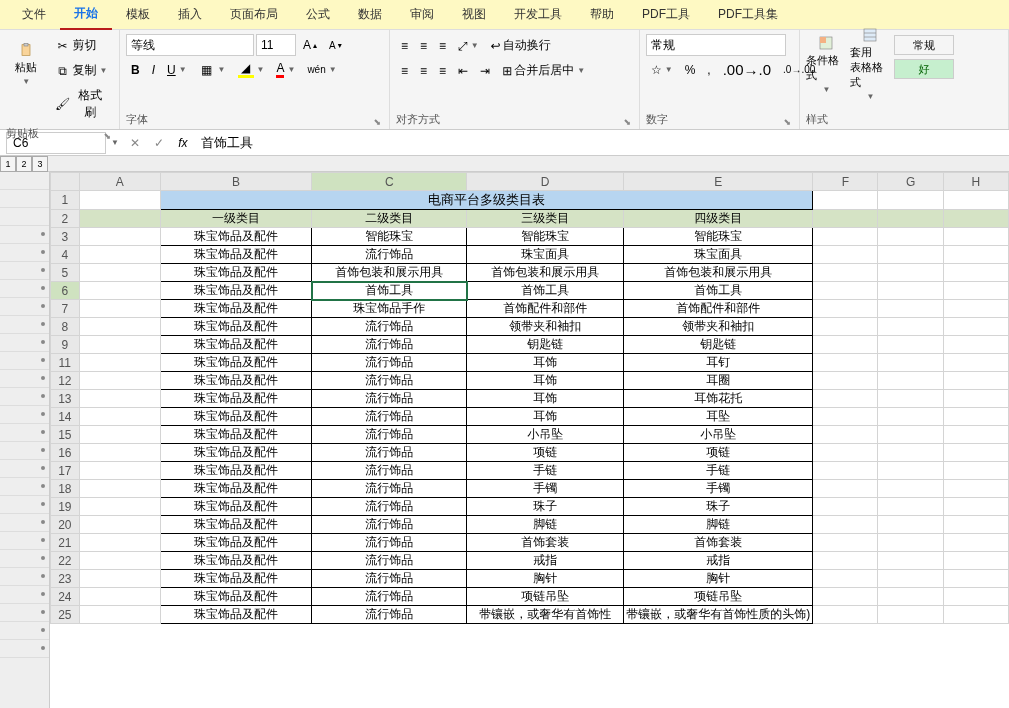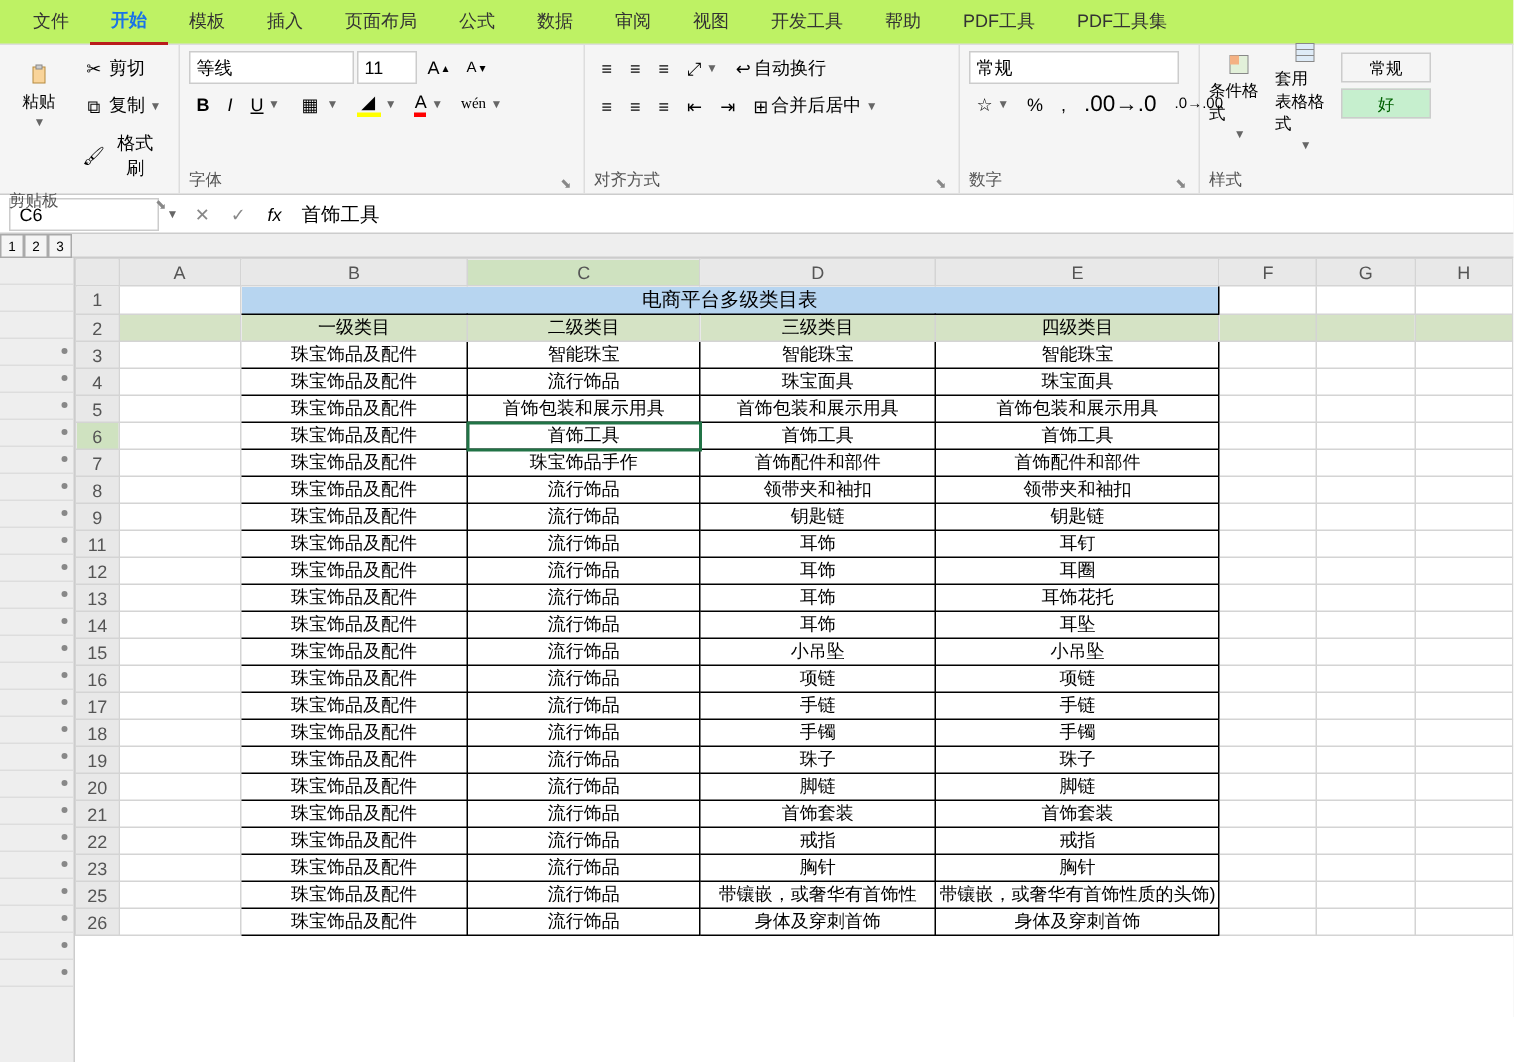--- a/index.html
+++ b/index.html
@@ -1,36 +1,36 @@
 <!DOCTYPE html>
 <html><head>
 <meta charset="utf-8">
 <style>
 * { box-sizing: border-box; margin: 0; padding: 0; font-family: "Microsoft YaHei", "SimSun", sans-serif; }
 body { background: #f0f0f0; width: 1009px; height: 708px; overflow: hidden; font-size: 12px; }
 
-.menubar { background: #bef264; height: 30px; display: flex; align-items: center; padding: 0 8px; border-bottom: 1px solid #ddd; }
+.menubar { background: #fef9c3; height: 30px; display: flex; align-items: center; padding: 0 8px; border-bottom: 1px solid #ddd; }
 .menubar .tab { padding: 6px 14px; color: #333; cursor: pointer; }
 .menubar .tab.active { color: #1a73e8; border-bottom: 2px solid #b91c1c; font-weight: bold; }
 
 .ribbon { background: #f5f5f5; height: 100px; display: flex; border-bottom: 1px solid #ccc; }
 .group { border-right: 1px solid #ddd; padding: 4px 6px 2px 6px; display: flex; flex-direction: column; justify-content: space-between; }
 .group-body { display: flex; align-items: flex-start; gap: 4px; flex: 1; }
 .group-label { text-align: left; font-size: 11px; color: #555; padding-top: 2px; position: relative; }
 .group-label .launcher { position: absolute; right: 2px; bottom: 0; font-size: 9px; color: #888; cursor: pointer; }
 
 .vstack { display: flex; flex-direction: column; gap: 2px; }
 .hstack { display: flex; align-items: center; gap: 2px; }
 .btn-sm { padding: 2px 4px; border: 1px solid transparent; background: transparent; cursor: pointer; font-size: 12px; display: inline-flex; align-items: center; gap: 2px; }
 .btn-lg { width: 40px; height: 60px; display: flex; flex-direction: column; align-items: center; justify-content: center; gap: 2px; cursor: pointer; font-size: 11px; }
 .icon { width: 16px; height: 16px; display: inline-flex; align-items: center; justify-content: center; }
 .icon svg { width: 16px; height: 16px; }
 .dd { font-size: 8px; color: #666; margin-left: 1px; }
 
-.font-sel { width: 110px; height: 22px; border: 1px solid #ccc; font-size: 12px; padding: 0 4px; }
+.font-sel { width: 128px; height: 22px; border: 1px solid #ccc; font-size: 12px; padding: 0 4px; }
 .size-sel { width: 40px; height: 22px; border: 1px solid #ccc; font-size: 12px; padding: 0 4px; }
 .numfmt-sel { width: 140px; height: 22px; border: 1px solid #ccc; font-size: 12px; padding: 0 4px; }
 
 .style-box { width: 60px; height: 20px; border: 1px solid #ccc; display: flex; align-items: center; justify-content: center; font-size: 11px; margin: 1px 0; }
 .style-box.good { background: #c6efce; color: #006100; }
 
 .namebar { height: 26px; background: #fff; border-bottom: 1px solid #ccc; display: flex; align-items: center; }
 .namebox { width: 100px; height: 22px; border: 1px solid #ccc; margin-left: 6px; padding: 0 6px; font-size: 12px; }
 .fx-btn { width: 24px; height: 22px; display: inline-flex; align-items: center; justify-content: center; cursor: pointer; border: 1px solid transparent; }
 .fx-btn.cancel { color: #888; }
@@ -143,21 +143,21 @@
           </button>
         <button class="btn-sm">
             <span class="icon" style="border-bottom:3px solid #ffff00;">◢</span>
             <span class="dd">▼</span>
           </button>
         <button class="btn-sm">
             <span style="border-bottom:3px solid #ff0000;">A</span>
             <span class="dd">▼</span>
           </button>
         <button class="btn-sm">
-            <span style="font-size:10px;font-family:Liberation Serif, serif;">wén</span>
+            <span style="font-size:10px;">wén</span>
             <span class="dd">▼</span>
           </button>
       </div>
     </div>
     <div class="group-label"><span>字体</span><span class="launcher">⬊</span></div>
   </div>
 
   <div class="group" style="width:250px;">
     <div class="group-body vstack">
       <div class="hstack">
@@ -609,37 +609,37 @@
             <td></td>
             <td class="bord">珠宝饰品及配件</td>
             <td class="bord">流行饰品</td>
             <td class="bord">胸针</td>
             <td class="bord">胸针</td>
             <td></td>
             <td></td>
             <td></td>
           </tr>
           <tr class="data-row">
+            <th class="rowhdr">24</th>
+            <td></td>
+            <td class="bord">珠宝饰品及配件</td>
+            <td class="bord">流行饰品</td>
+            <td class="bord">项链吊坠</td>
+            <td class="bord">项链吊坠</td>
+            <td></td>
+            <td></td>
+            <td></td>
+          </tr>
+          <tr class="data-row">
             <th class="rowhdr">25</th>
             <td></td>
             <td class="bord">珠宝饰品及配件</td>
             <td class="bord">流行饰品</td>
             <td class="bord">带镶嵌，或奢华有首饰性</td>
             <td class="bord">带镶嵌，或奢华有首饰性质的头饰)</td>
-            <td></td>
-            <td></td>
-            <td></td>
-          </tr>
-          <tr class="data-row">
-            <th class="rowhdr">26</th>
-            <td></td>
-            <td class="bord">珠宝饰品及配件</td>
-            <td class="bord">流行饰品</td>
-            <td class="bord">身体及穿刺首饰</td>
-            <td class="bord">身体及穿刺首饰</td>
             <td></td>
             <td></td>
             <td></td>
           </tr>
         </tbody>
     </table>
   </div>
 </div>
 
 </body></html>

